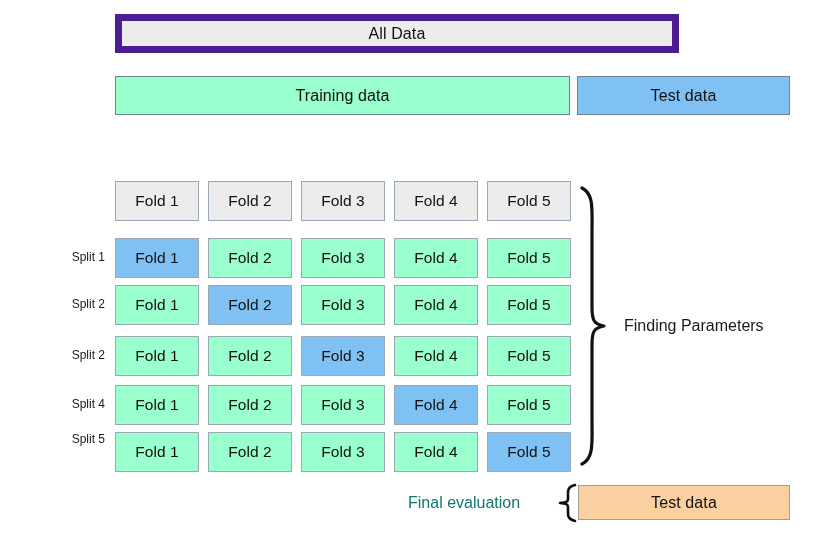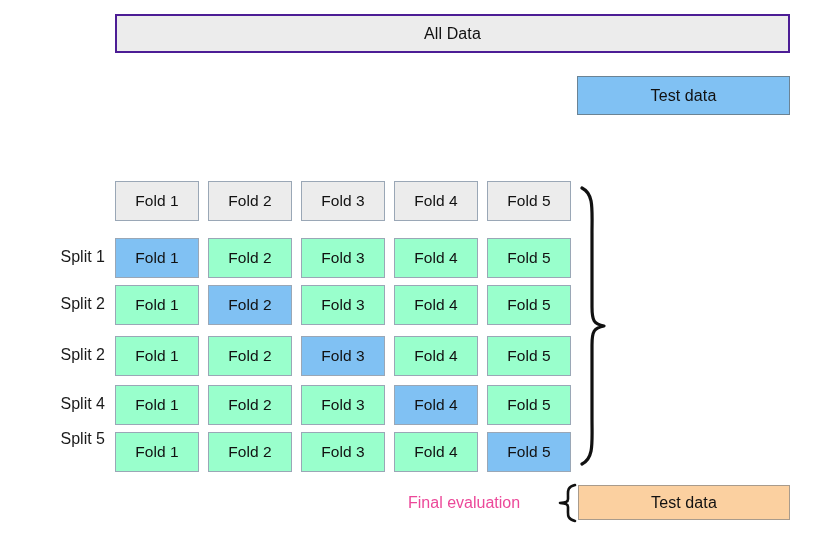--- a/index.html
+++ b/index.html
@@ -31,23 +31,23 @@
     font-size: 16px;
     line-height: 1;
     letter-spacing: 0.1px;
     white-space: nowrap;
     color: #111111;
   }
 
   
   .bar-alldata {
     left: 115px; top: 14px;
-    width: 675px; height: 39px;
+    width: 564px; height: 39px;
     background: #ececec;
-    border: 2px solid #4c1d95;
+    border: 7px solid #4c1d95;
   }
   .bar-training {
     left: 115px; top: 76px;
     width: 455px; height: 39px;
     background: #99ffcc;
     border: 1px solid #6b8394;
   }
   .bar-test {
     left: 577px; top: 76px;
     width: 213px; height: 39px;
@@ -61,21 +61,21 @@
     height: 40px;
     border: 1px solid #9aa7b6;
     font-size: 15.5px;
   }
   .fold.header  { background: #ececec; }
   .fold.train   { background: #99ffcc; }
   .fold.test    { background: #80c1f3; }
 
   .split-label {
     position: absolute;
-    font-size: 16px;
+    font-size: 12px;
     color: #1a1a1a;
     white-space: nowrap;
     text-align: right;
     width: 90px;
     left: 15px;
     height: 38px;
     display: flex;
     align-items: center;
     justify-content: flex-end;
   }
@@ -100,30 +100,31 @@
     width: 212px; height: 35px;
     background: #fbd0a0;
     border: 1px solid #a89b8c;
     font-size: 16px;
   }
   .final-eval-label {
     position: absolute;
     left: 408px; top: 494px;
     font-size: 16px;
     white-space: nowrap;
-    color: #ec4899;
+    color: #0f766e;
   }
 </style>
 </head>
 <body>
 
 <div id="stage">
 
   <div class="box bar-alldata">All Data</div>
 
+  <div class="box bar-training">Training data</div>
 
   <div class="box bar-test">Test data</div>
 
   <div id="grid-layer">
       <div class="box fold header" style="left: 115px; top: 181px;">Fold 1</div>
       <div class="box fold header" style="left: 208px; top: 181px;">Fold 2</div>
       <div class="box fold header" style="left: 301px; top: 181px;">Fold 3</div>
       <div class="box fold header" style="left: 394px; top: 181px;">Fold 4</div>
       <div class="box fold header" style="left: 487px; top: 181px;">Fold 5</div>
       <div class="split-label" style="top: 238px;">Split 1</div>
@@ -156,20 +157,21 @@
       <div class="box fold train" style="left: 301px; top: 432px;">Fold 3</div>
       <div class="box fold train" style="left: 394px; top: 432px;">Fold 4</div>
       <div class="box fold test" style="left: 487px; top: 432px;">Fold 5</div>
     </div>
 
   <svg class="brace-svg" style="left:578px; top:185px;" width="30" height="282" viewBox="0 0 30 282">
     <path d="M4,3 C16,9 14,24 14,48 L14,122 C14,136 16,139 26,141
              C16,143 14,146 14,160 L14,234 C14,258 16,273 4,279" fill="none" stroke="#111111" stroke-width="3.2" stroke-linecap="round" stroke-linejoin="round"></path>
   </svg>
 
+  <div class="side-text" style="left:624px; top:317px;">Finding Parameters</div>
 
   <div class="final-eval-label">Final evaluation</div>
 
   <svg class="brace-svg" style="left:557px; top:483px;" width="22" height="40" viewBox="0 0 22 40">
     <path d="M18,2 C10,4 11,8 11,13 L11,16 C11,19 9,19.5 3,20
              C9,20.5 11,21 11,24 L11,27 C11,32 10,36 18,38" fill="none" stroke="#111111" stroke-width="2.6" stroke-linecap="round" stroke-linejoin="round"></path>
   </svg>
 
   <div class="box bar-final-test">Test data</div>
 

